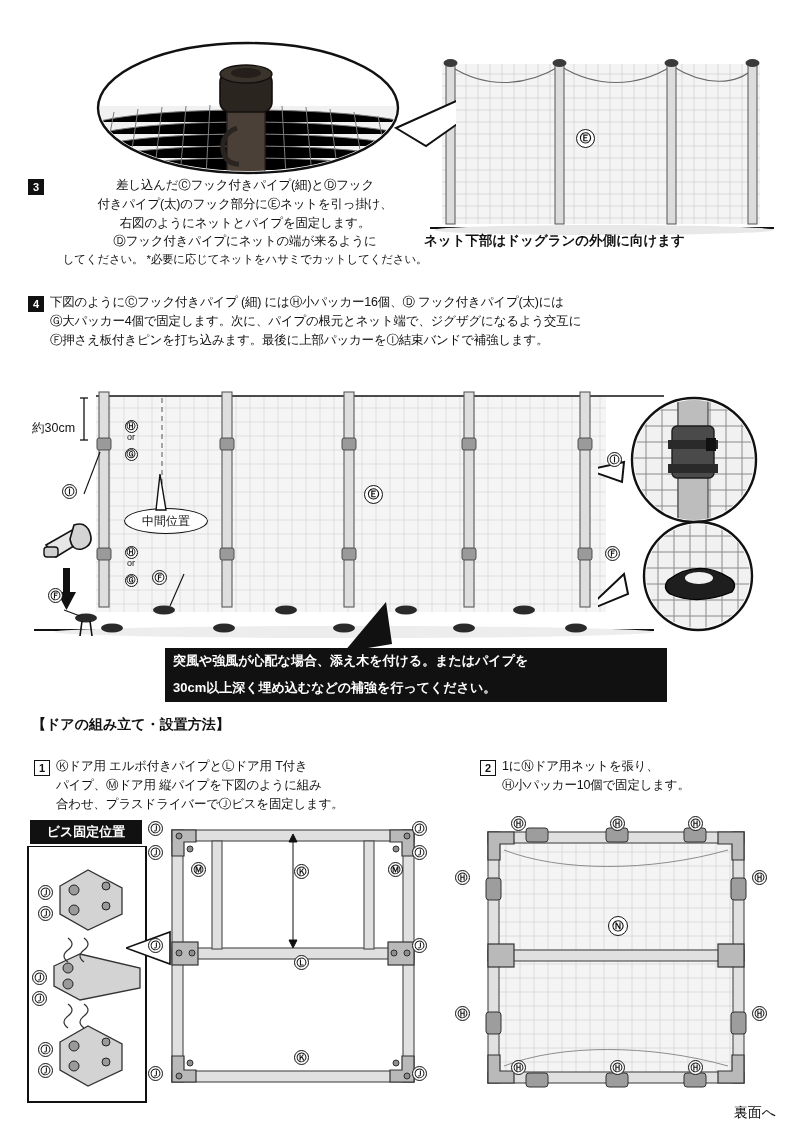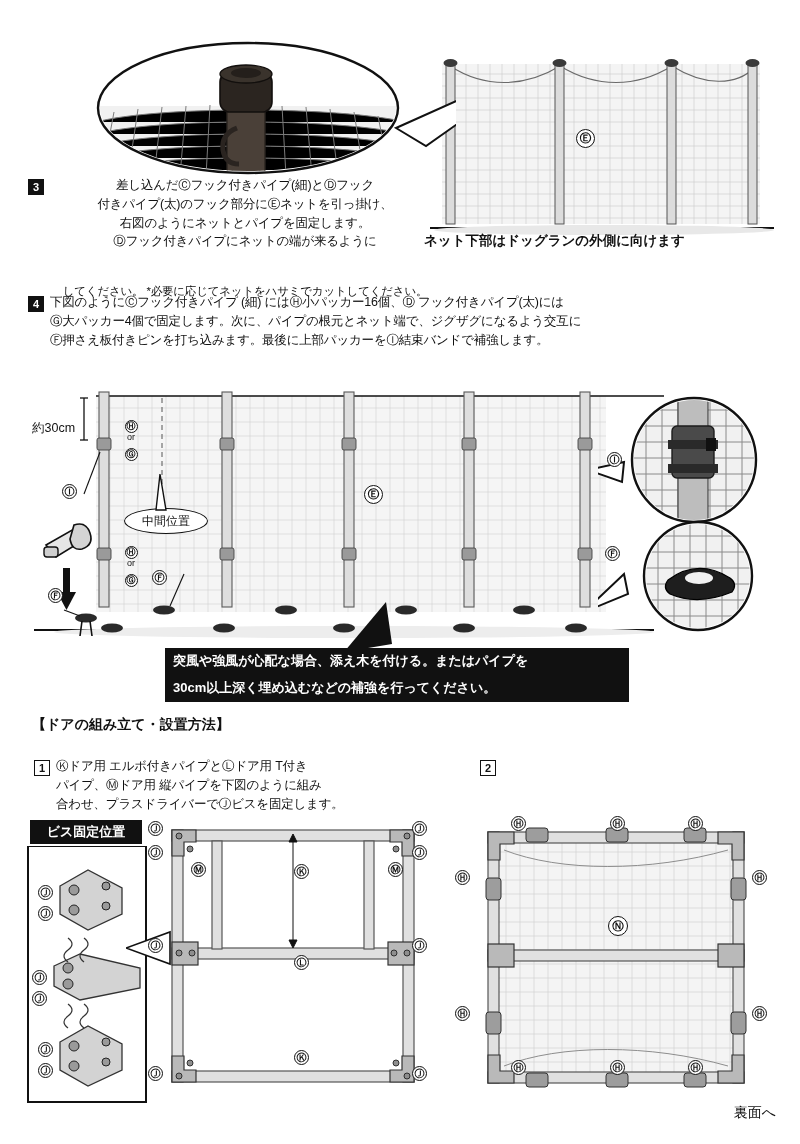--- a/index.html
+++ b/index.html
@@ -50,21 +50,21 @@
   #d1-text { left: 56px; top: 757px; width: 400px; }
   #d2-num { left: 480px; top: 760px; }
   #d2-text { left: 502px; top: 757px; width: 290px; }
   #screw-title {
     left: 30px; top: 820px; width: 112px; text-align:center;
     background:#111; color:#fff; font-weight:bold; font-size:13px; padding:3px 0;
   }
   #backside { right: 24px; top: 1104px; font-size: 14px; }
 
   
-  #warn { left: 165px; top: 648px; width: 464px; }
+  #warn { left: 165px; top: 648px; width: 502px; }
   #warn .blackbar { display:block; }
   .ellipse-lbl {
     position:absolute; border:1.6px solid #111; border-radius:50%;
     background:#fff; display:flex; align-items:center; justify-content:center;
     font-size:11.5px; font-weight:bold;
   }
   svg { display:block; }
 </style>
 </head>
 <body>
@@ -181,21 +181,21 @@
       <ellipse cx="150" cy="37" rx="15" ry="5" fill="#241f1b"></ellipse>
     </g>
   </svg>
 
   <div class="abs sqnum filled" id="sec3-num">3</div>
   <div class="abs txt" id="sec3-text">
     <div>差し込んだⒸフック付きパイプ(細)とⒹフック</div>
     <div>付きパイプ(太)のフック部分にⒺネットを引っ掛け、</div>
     <div>右図のようにネットとパイプを固定します。</div>
     <div>Ⓓフック付きパイプにネットの端が来るように</div>
-    <div style="font-size:11.5px;margin-top:32px;">してください。 *必要に応じてネットをハサミでカットしてください。</div>
+    <div style="font-size:11.5px;">してください。 *必要に応じてネットをハサミでカットしてください。</div>
   </div>
   <div class="abs" id="net-caption">ネット下部はドッグランの外側に向けます</div>
 
   <div class="abs sqnum filled" id="sec4-num">4</div>
   <div class="abs txt" id="sec4-text">
     <div>下図のようにⒸフック付きパイプ (細) にはⒽ小パッカー16個、Ⓓ フック付きパイプ(太)には</div>
     <div>Ⓖ大パッカー4個で固定します。次に、パイプの根元とネット端で、ジグザグになるよう交互に</div>
     <div>Ⓕ押さえ板付きピンを打ち込みます。最後に上部パッカーをⒾ結束バンドで補強します。</div>
   </div>
 
@@ -426,20 +426,24 @@
   <div class="abs" id="door-heading">【ドアの組み立て・設置方法】</div>
 
   <div class="abs sqnum" id="d1-num">1</div>
   <div class="abs txt" id="d1-text">
     <div>Ⓚドア用 エルボ付きパイプとⓁドア用 T付き</div>
     <div>パイプ、Ⓜドア用 縦パイプを下図のように組み</div>
     <div>合わせ、プラスドライバーでⒿビスを固定します。</div>
   </div>
 
   <div class="abs sqnum" id="d2-num">2</div>
+  <div class="abs txt" id="d2-text">
+    <div>1にⓃドア用ネットを張り、</div>
+    <div>Ⓗ小パッカー10個で固定します。</div>
+  </div>
 
   <div class="abs" id="screw-title">ビス固定位置</div>
   <svg class="abs" style="left:24px; top:846px;" width="126" height="260">
     <rect x="4" y="0" width="118" height="256" fill="#ffffff" stroke="#111" stroke-width="2"></rect>
 
     <g transform="translate(36,24)">
       <path d="M0,16 L28,0 L62,18 L62,44 L28,60 L0,44 Z" fill="#d3d3d3" stroke="#333" stroke-width="1.3"></path>
       <circle cx="14" cy="20" r="5" fill="#9a9a9a" stroke="#222" stroke-width="1"></circle>
       <circle cx="14" cy="40" r="5" fill="#9a9a9a" stroke="#222" stroke-width="1"></circle>
       <circle cx="46" cy="16" r="4" fill="#9a9a9a" stroke="#222" stroke-width="1"></circle>

